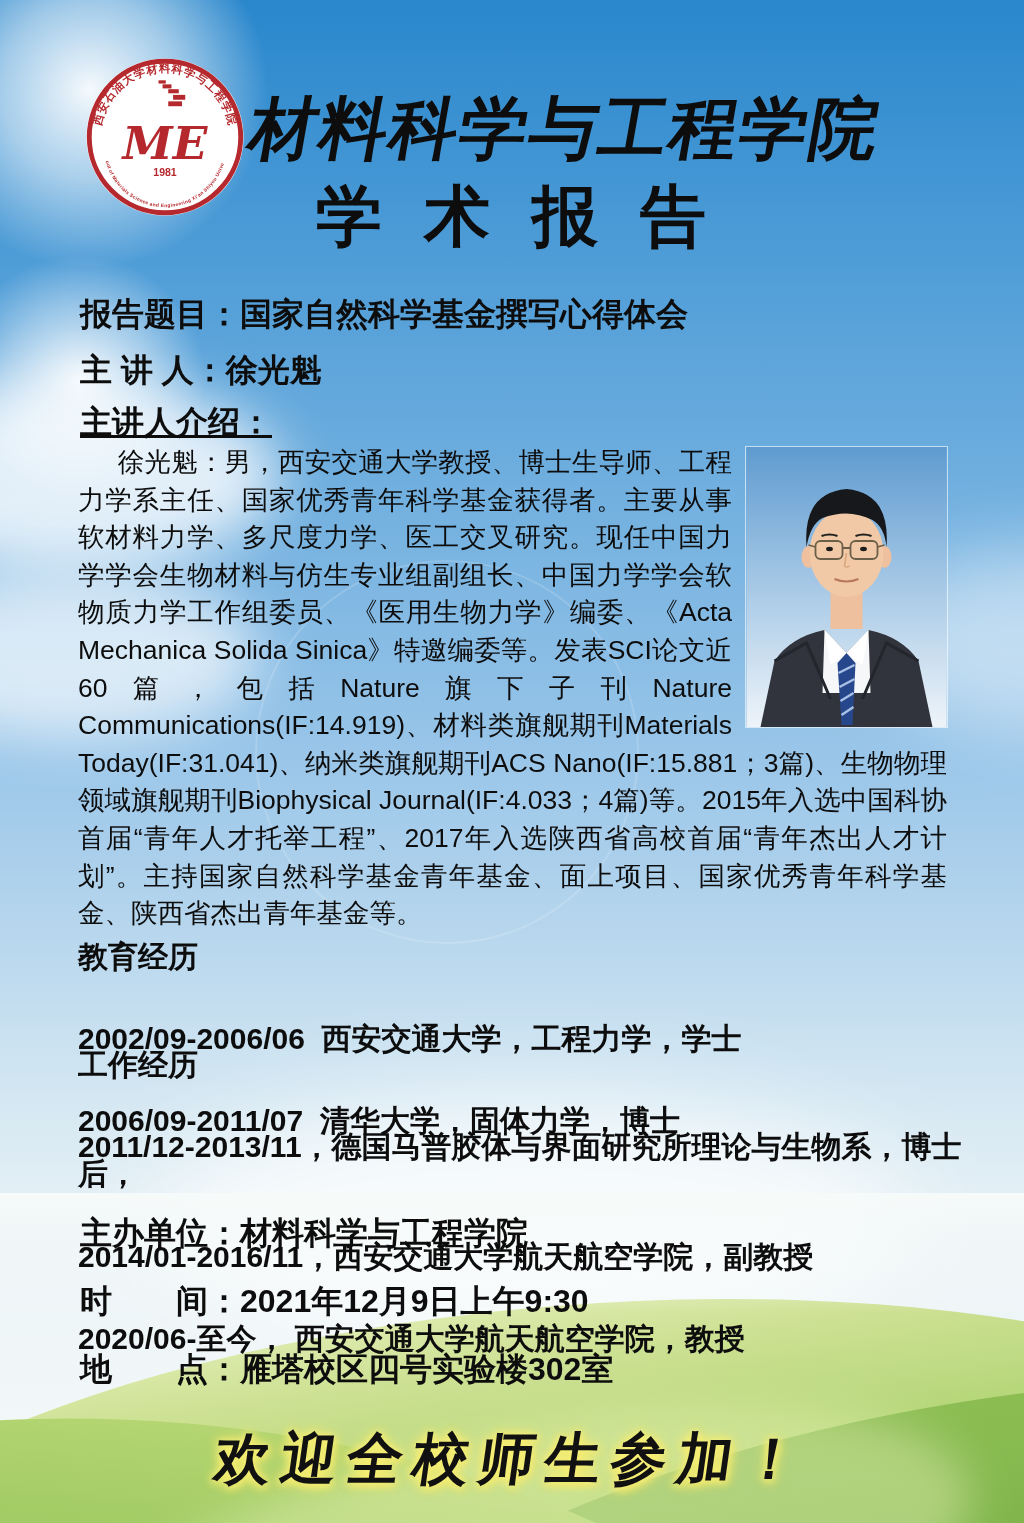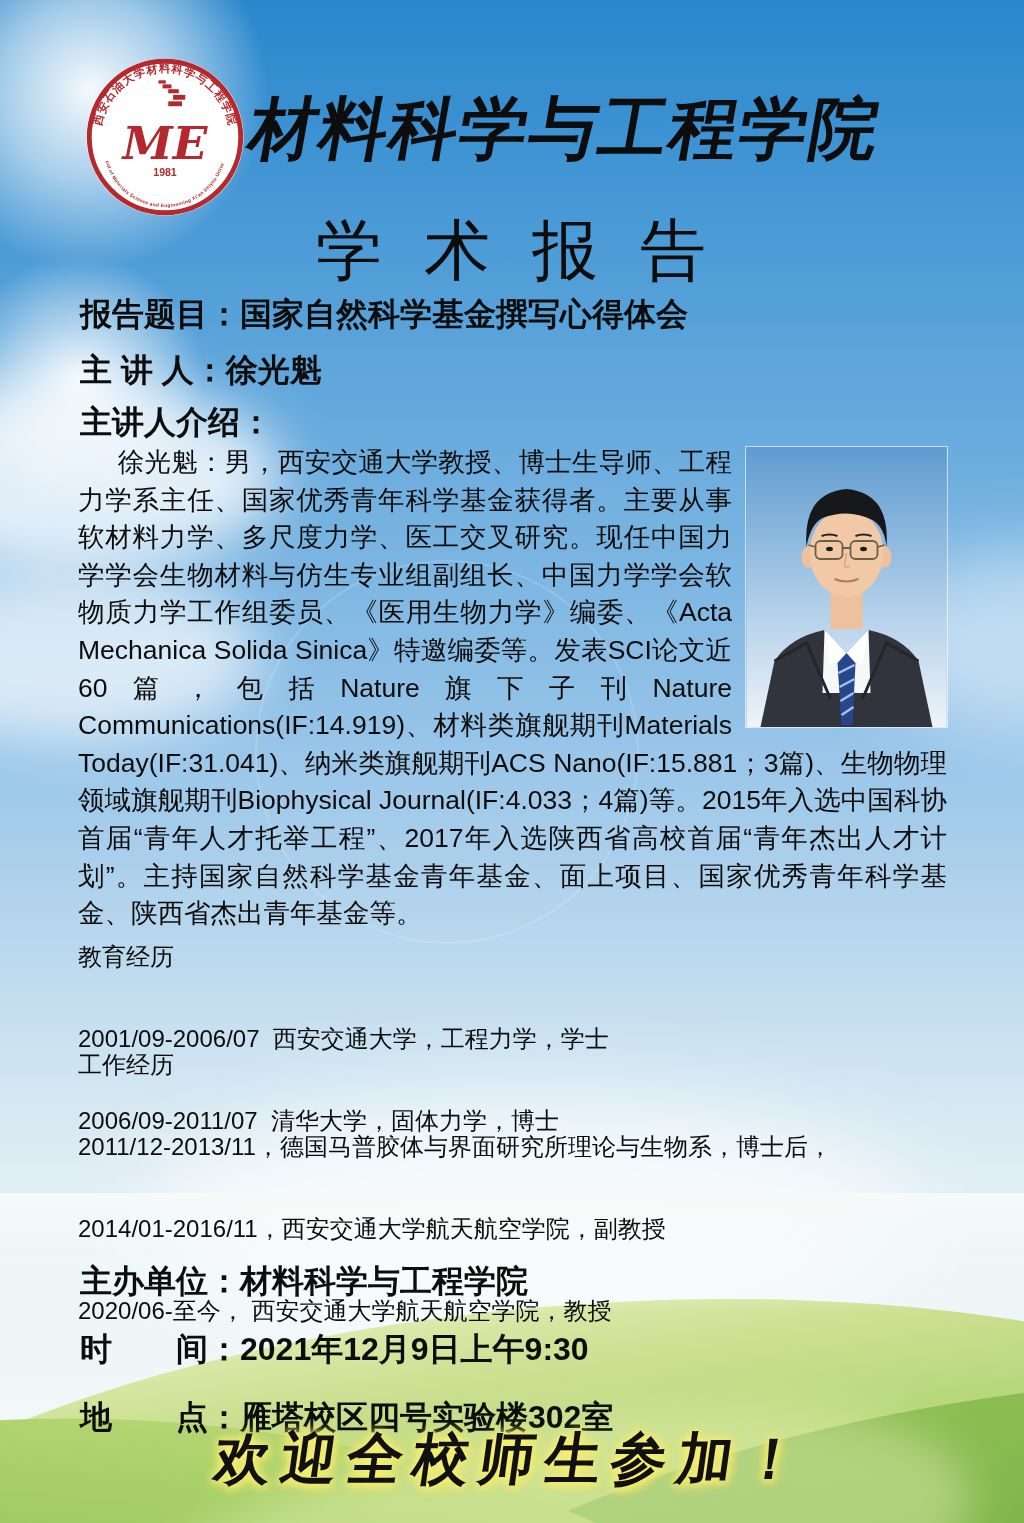--- a/index.html
+++ b/index.html
@@ -31,42 +31,42 @@
   .sheen{left:60px;top:240px;width:920px;height:300px;transform:rotate(-12deg);
     background:rgba(244,250,200,.38);filter:blur(22px);border-radius:50%;}
   .grass-fade{position:absolute;left:0;top:0;width:100%;height:120px;
     background:linear-gradient(180deg,rgba(246,250,249,1) 0%,rgba(246,250,249,.55) 45%,rgba(246,250,249,0) 100%);}
 
   .layer{position:absolute;z-index:2;}
 
   .logo{left:84px;top:56px;width:162px;height:162px;}
   .college-name{left:250px;top:84px;width:680px;font-family:"DejaVu Serif",serif;
     font-weight:bold;font-size:68px;letter-spacing:2px;transform:skewX(-10deg);white-space:nowrap;}
-  .report-title{left:316px;top:172px;font-weight:400;font-size:66px;letter-spacing:42px;white-space:nowrap;margin-top:34px;}
+  .report-title{left:316px;top:172px;font-weight:700;font-size:66px;letter-spacing:42px;white-space:nowrap;}
 
   .line31{font-size:32px;font-weight:bold;white-space:nowrap;}
   .topic-line{left:80px;top:293px;}
   .speaker-line{left:80px;top:349px;}
-  .intro-heading{left:80px;top:401px;font-size:32px;font-weight:bold;}
+  .intro-heading{left:80px;top:401px;font-size:32px;font-weight:bold;text-decoration:underline;}
 
   .bio{left:78px;top:444px;width:869px;font-size:26.5px;line-height:37.6px;
     font-weight:normal;text-align:justify;}
   .bio p{margin:0;text-indent:1.5em;}
   .speaker-photo{float:right;width:201px;height:280px;margin:3px 0 12px 14px;
     box-shadow:0 0 0 1px rgba(255,255,255,.6);}
   .speaker-photo svg{display:block;width:100%;height:100%;}
 
-  .cv{font-size:24px;font-weight:normal;line-height:27.4px;white-space:pre-wrap;width:890px;}
+  .cv{font-size:30px;font-weight:bold;line-height:27.4px;white-space:pre-wrap;width:890px;}
   .cv .heading{display:block;}
   .cv .item{display:block;}
   .edu{left:78px;top:888px;}
   .work{left:78px;top:996px;}
   .secondment{left:78px;top:1147px;}
 
-  .footer{left:80px;top:1260px;font-size:32px;font-weight:bold;}
+  .footer{left:80px;top:1212px;font-size:32px;font-weight:bold;}
   .footer .row{display:block;margin-bottom:24px;white-space:pre;}
 
   .welcome{left:0;top:1422px;width:1024px;text-align:center;z-index:3;}
   .welcome span{display:inline-block;font-family:"DejaVu Serif",serif;font-weight:bold;
     font-size:56px;letter-spacing:10px;transform:skewX(-8deg);color:#111;
     text-shadow:0 0 8px rgba(250,240,120,.95),0 0 16px rgba(248,238,110,.85),3px 3px 9px rgba(240,230,100,.9),-2px 2px 8px rgba(245,236,115,.8);}
 </style>
 </head>
 <body>
 
@@ -161,21 +161,21 @@
         <path d="M109 89 Q117 86 125 89" stroke="#222" stroke-width="2.2" fill="none"></path>
         <path d="M100 106 L98 119 Q100 121 103 119" stroke="#d8a880" stroke-width="1.6" fill="none"></path>
         <path d="M88 132 Q100 137 112 132" stroke="#b87860" stroke-width="2.2" fill="none"></path>
       </svg>
     </div>
     <p>徐光魁：男，西安交通大学教授、博士生导师、工程力学系主任、国家优秀青年科学基金获得者。主要从事软材料力学、多尺度力学、医工交叉研究。现任中国力学学会生物材料与仿生专业组副组长、中国力学学会软物质力学工作组委员、《医用生物力学》编委、《Acta Mechanica Solida Sinica》特邀编委等。发表SCI论文近60篇，包括Nature旗下子刊Nature Communications(IF:14.919)、材料类旗舰期刊Materials Today(IF:31.041)、纳米类旗舰期刊ACS Nano(IF:15.881；3篇)、生物物理领域旗舰期刊Biophysical Journal(IF:4.033；4篇)等。2015年入选中国科协首届“青年人才托举工程”、2017年入选陕西省高校首届“青年杰出人才计划”。主持国家自然科学基金青年基金、面上项目、国家优秀青年科学基金、陕西省杰出青年基金等。</p>
   </div>
 
   <div class="layer cv edu">
     <span class="heading">教育经历</span>
-    <span class="item">2001/09-2006/07  西安交通大学，工程力学，学士</span>
+    <span class="item">2002/09-2006/06  西安交通大学，工程力学，学士</span>
     <span class="item">2006/09-2011/07  清华大学，固体力学，博士</span>
   </div>
 
   <div class="layer cv work">
     <span class="heading">工作经历</span>
     <span class="item">2011/12-2013/11，德国马普胶体与界面研究所理论与生物系，博士后，</span>
     <span class="item">2014/01-2016/11，西安交通大学航天航空学院，副教授</span>
     <span class="item">2020/06-至今， 西安交通大学航天航空学院，教授</span>
   </div>
 

